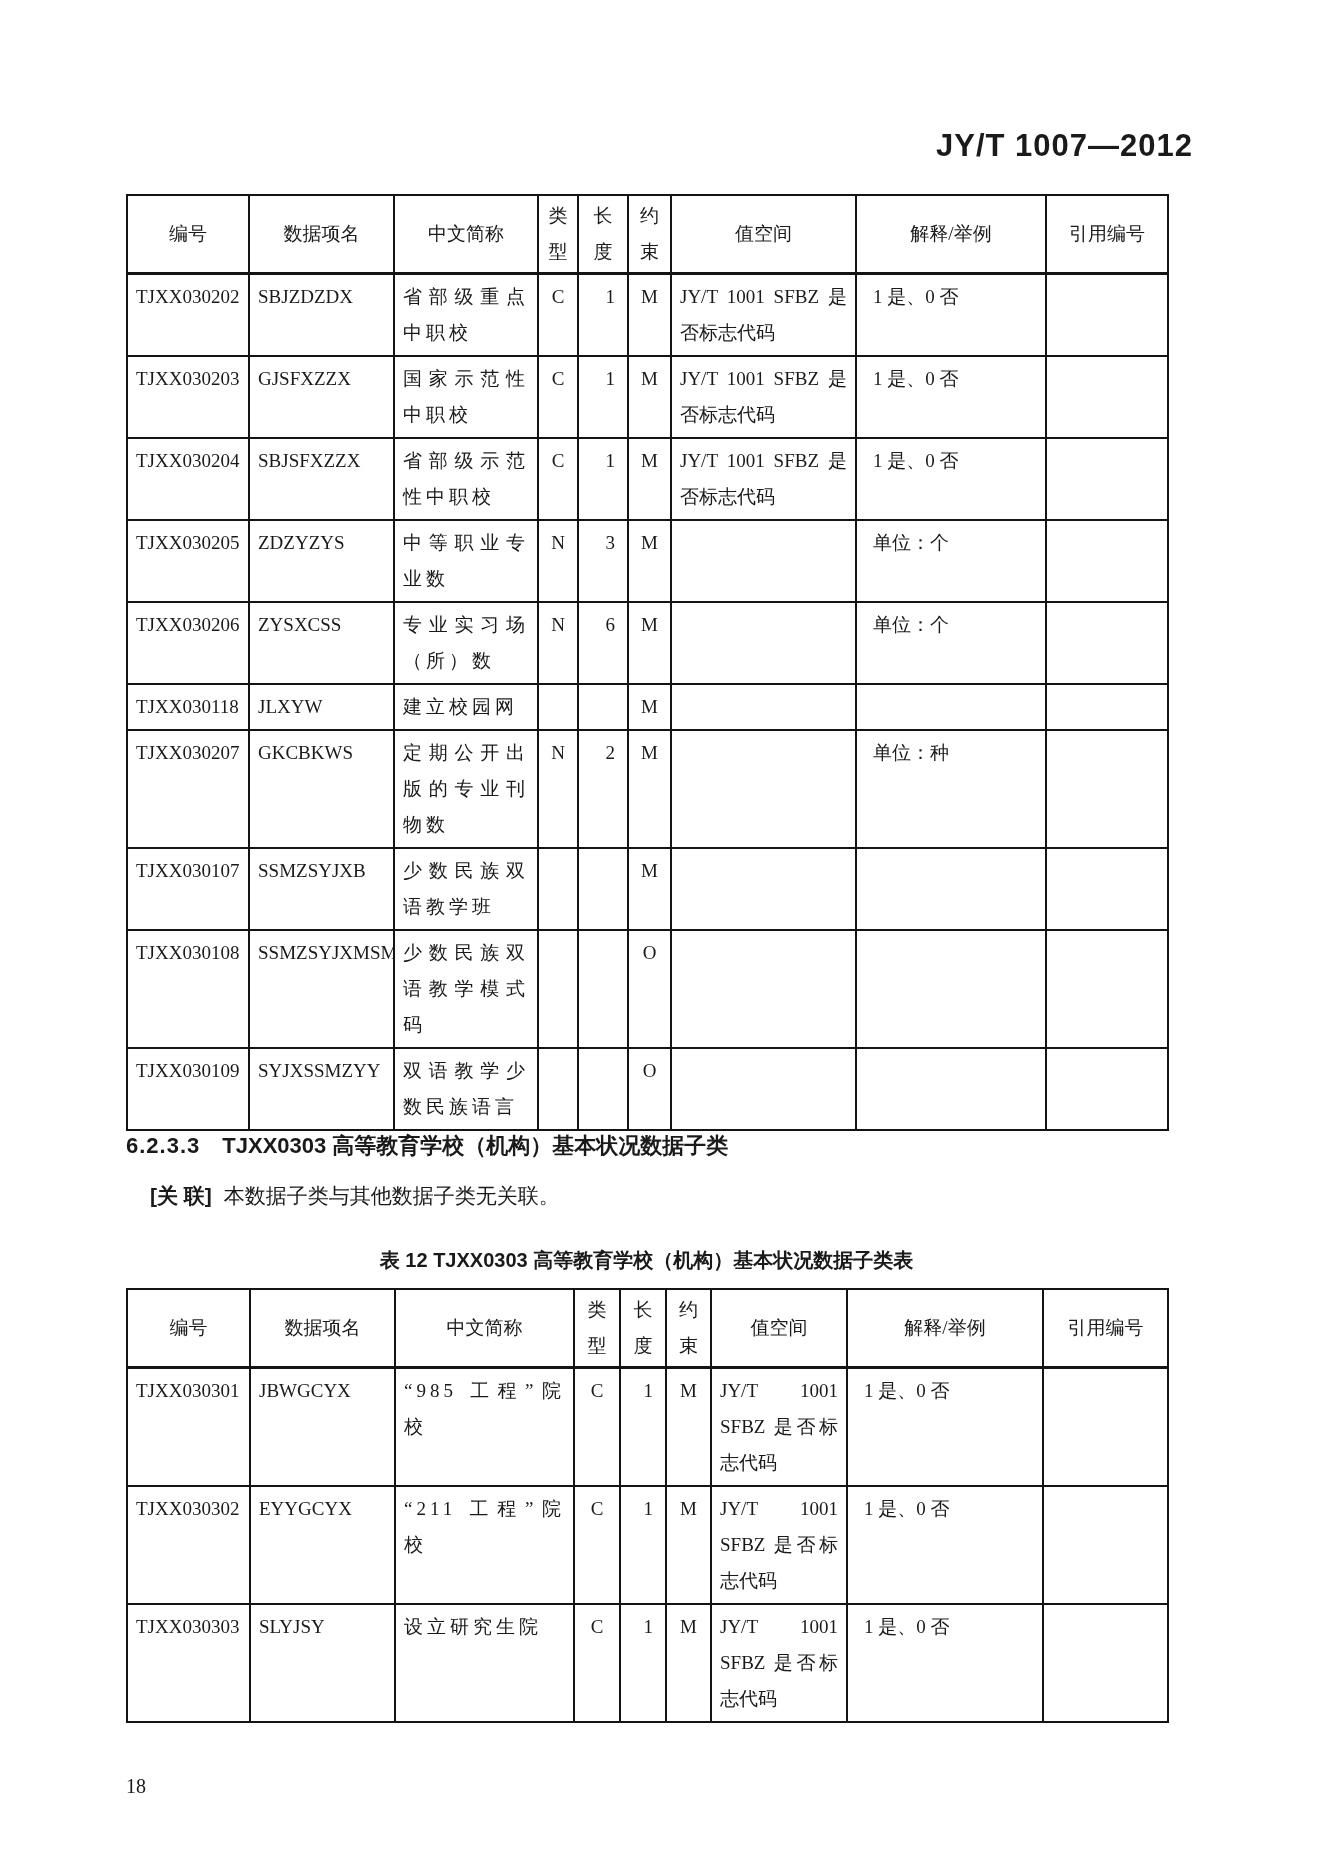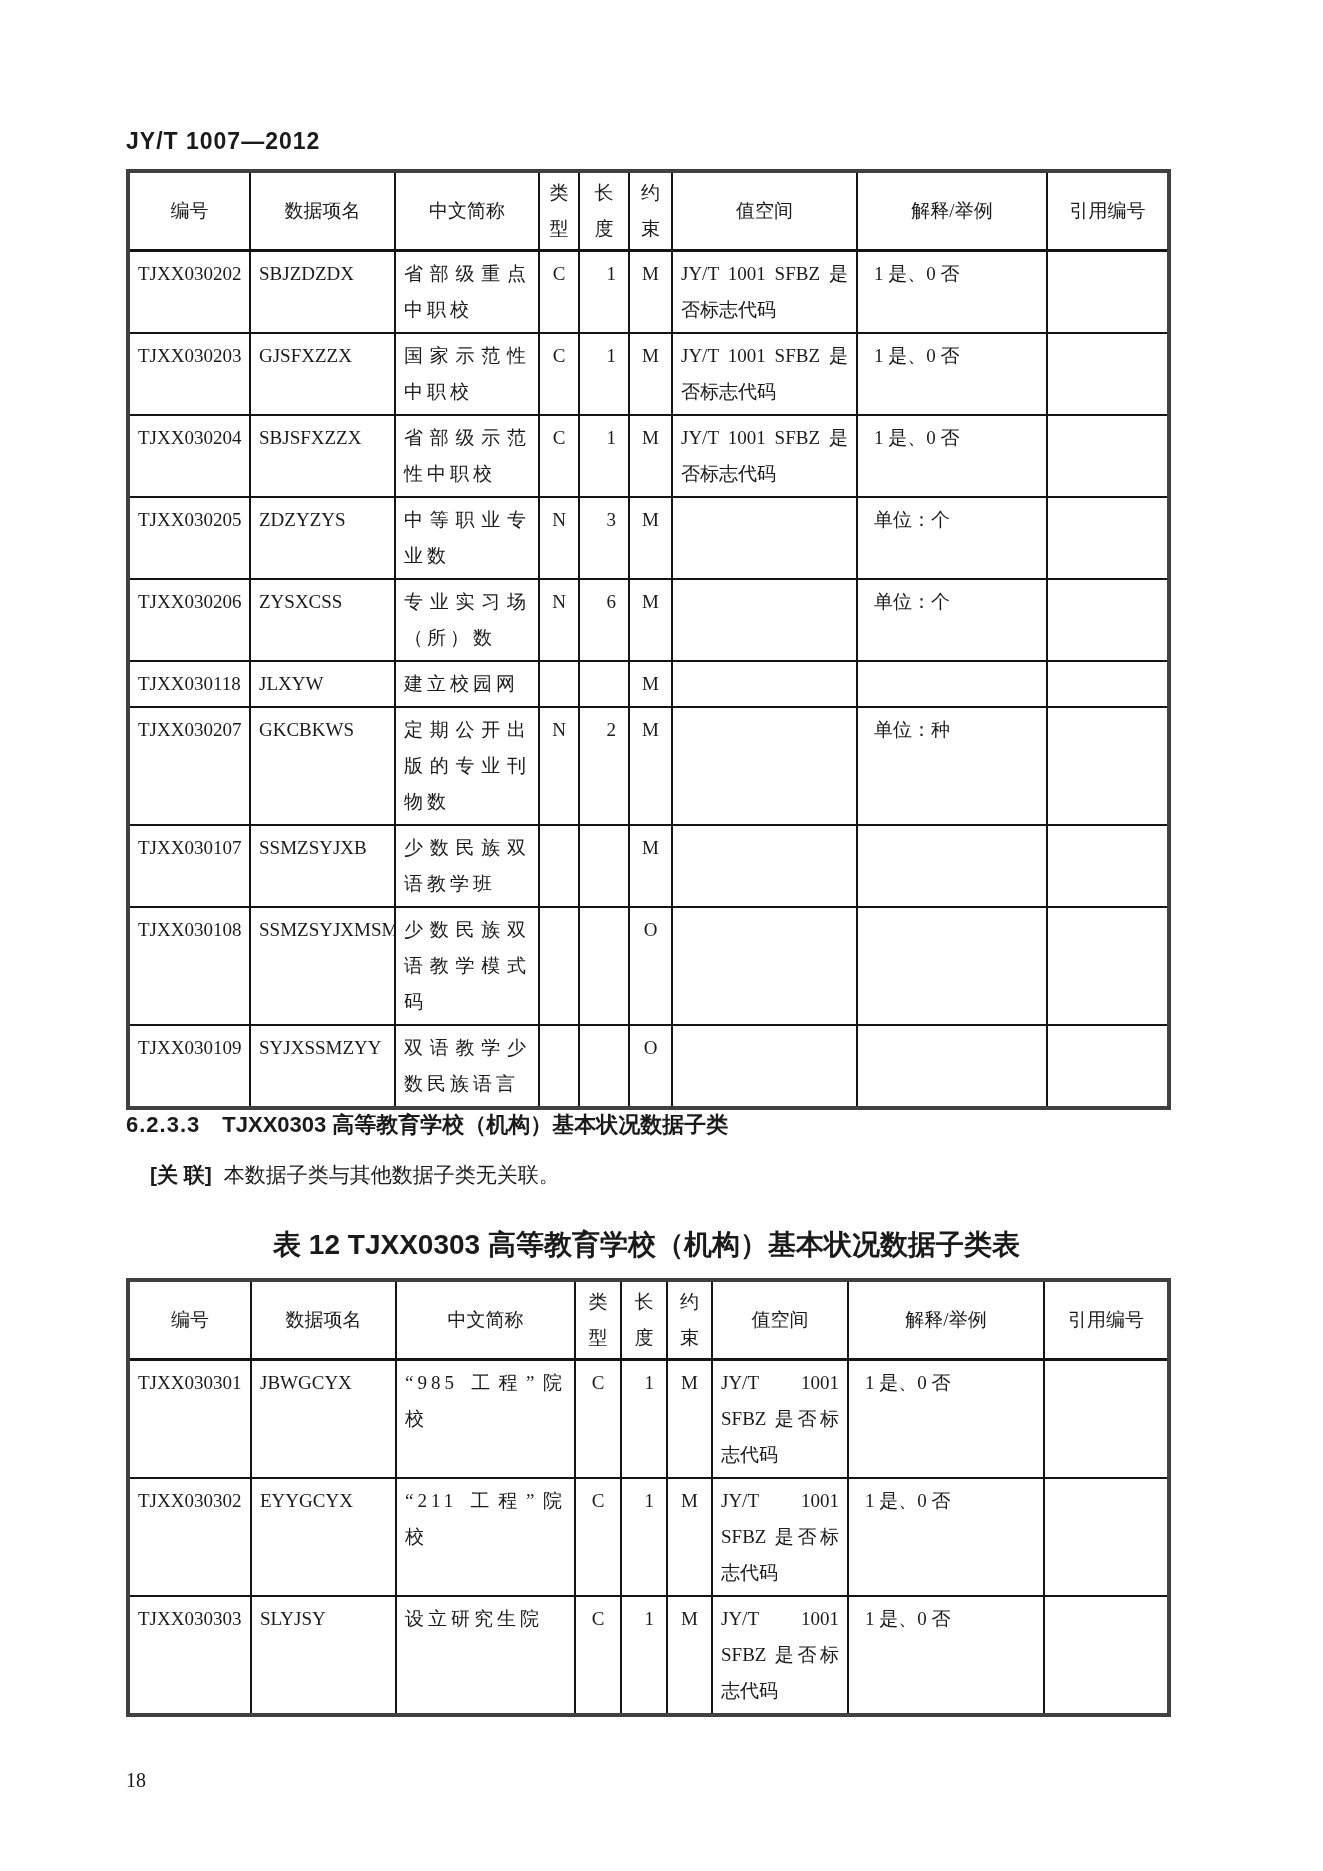--- a/index.html
+++ b/index.html
@@ -3,26 +3,26 @@
 <meta charset="utf-8">
 <style>
   html,body{margin:0;padding:0;background:#ffffff;}
   .page{
     width:1323px;height:1871px;background:#fff;box-sizing:border-box;
     padding:128px 130px 0 126px;position:relative;
     font-family:"Liberation Serif","DejaVu Serif",serif;color:#1a1a1a;
   }
   .doc-header{
     font-family:"Liberation Sans","DejaVu Sans",sans-serif;
-    font-weight:bold;font-size:23px;letter-spacing:1px;margin-bottom:14px;
+    font-weight:bold;font-size:31px;letter-spacing:1px;margin-bottom:30px;text-align:right;
   }
   table.dt{
     border-collapse:collapse;table-layout:fixed;width:1041px;
     font-size:19px;line-height:36px;
-    border:4px solid #404040;
+    border:2px solid #404040;
   }
   table.dt th, table.dt td{
     border:2px solid #141414;vertical-align:top;
     padding:4px 8px;overflow:hidden;
   }
   table.dt thead th{
     font-weight:normal;text-align:center;vertical-align:middle;
     white-space:pre-line;height:70px;padding:2px 4px;
     border-bottom:3px solid #141414;
   }
@@ -40,21 +40,21 @@
   .para{
     margin:14px 0 0 0;padding-left:24px;font-size:21px;line-height:42px;
   }
   .para .plabel{
     font-family:"Liberation Sans","DejaVu Sans",sans-serif;
     font-weight:bold;margin-right:12px;
   }
   .caption{
     width:1041px;text-align:center;margin:30px 0 14px 0;
     font-family:"Liberation Sans","DejaVu Sans",sans-serif;
-    font-weight:bold;font-size:28px;
+    font-weight:bold;font-size:20px;
   }
   .pagenum{
     margin-top:52px;font-size:20px;
   }
 </style>
 </head>
 <body>
 
 <div class="page">
 

